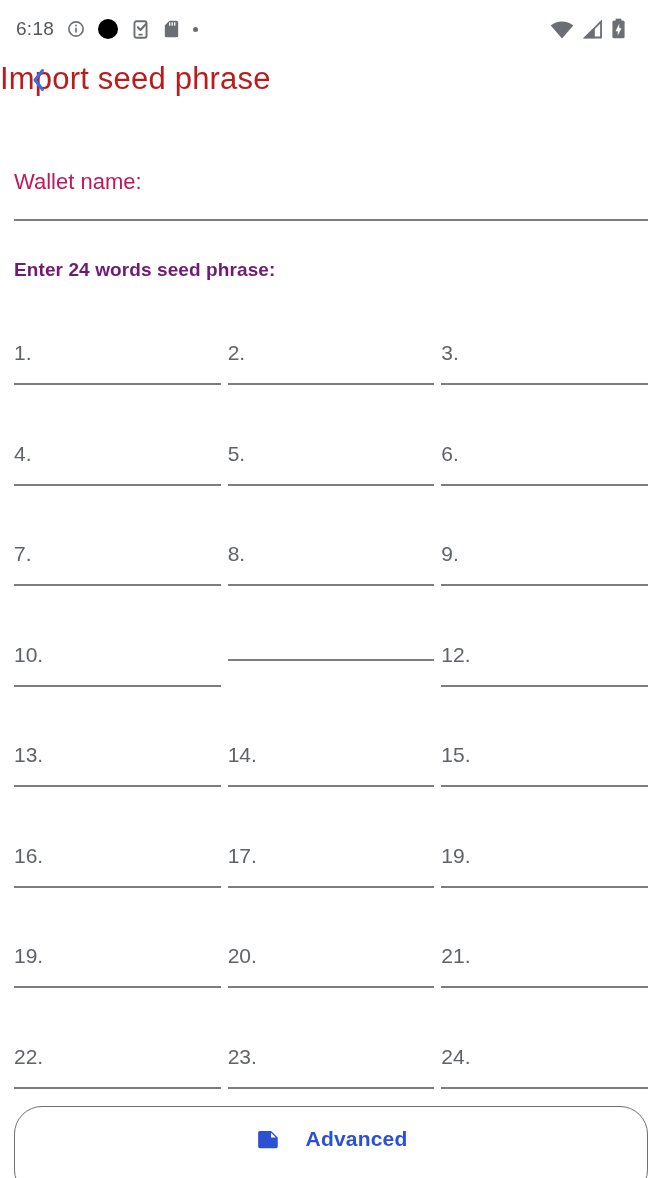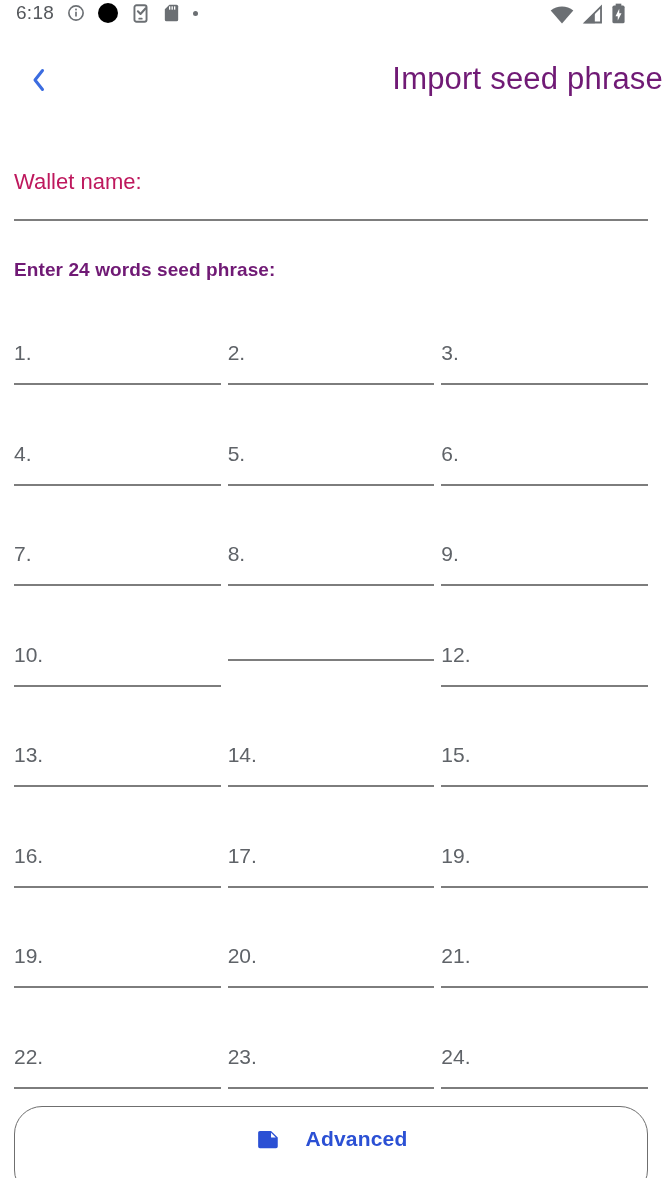--- a/index.html
+++ b/index.html
@@ -5,31 +5,31 @@
   * { margin:0; padding:0; box-sizing:border-box; }
   html,body { width:663px; height:1178px; }
   body {
     overflow:hidden; background:#ffffff;
     font-family:"Liberation Sans","DejaVu Sans",sans-serif;
     -webkit-font-smoothing:antialiased;
   }
   .screen { width:663px; height:1178px; position:relative; background:#fff; }
 
   
-  .statusbar { height:40px; display:flex; justify-content:space-between; align-items:flex-start; padding:2px 37px 0 16px; }
+  .statusbar { height:40px; display:flex; justify-content:space-between; align-items:flex-end; padding:2px 37px 0 16px; }
   .sb-left  { display:flex; align-items:center; gap:13px; }
   .sb-right { display:flex; align-items:center; gap:7px; }
   .sb-time  { font-size:19px; color:#54575b; letter-spacing:.3px; }
   .icon { display:inline-flex; align-items:center; justify-content:center; }
   .black-dot { width:20px; height:20px; border-radius:50%; background:#000; }
   .tiny-dot  { width:5px;  height:5px;  border-radius:50%; background:#6b6f73; }
 
   
   .header { position:relative; margin-top:16px; height:46px; }
-  .page-title { text-align:right; font-size:31px; font-weight:400; color:#701a75; line-height:46px; letter-spacing:.2px; }
+  .page-title { text-align:left; font-size:31px; font-weight:400; color:#b91c1c; line-height:46px; letter-spacing:.2px; }
   .back-btn { position:absolute; left:26px; top:7px; background:none; border:none; cursor:pointer; padding:2px; line-height:0; }
 
   
   .content { padding:0 15px 0 14px; }
   .wallet-label { display:block; margin-top:67px; font-size:22px; color:#be185d; line-height:26px; }
   .underline-input {
     display:block; width:100%; border:none; border-bottom:2px solid #7d7d7d;
     background:transparent; outline:none; border-radius:0;
     font-family:inherit; color:#202124;
   }

